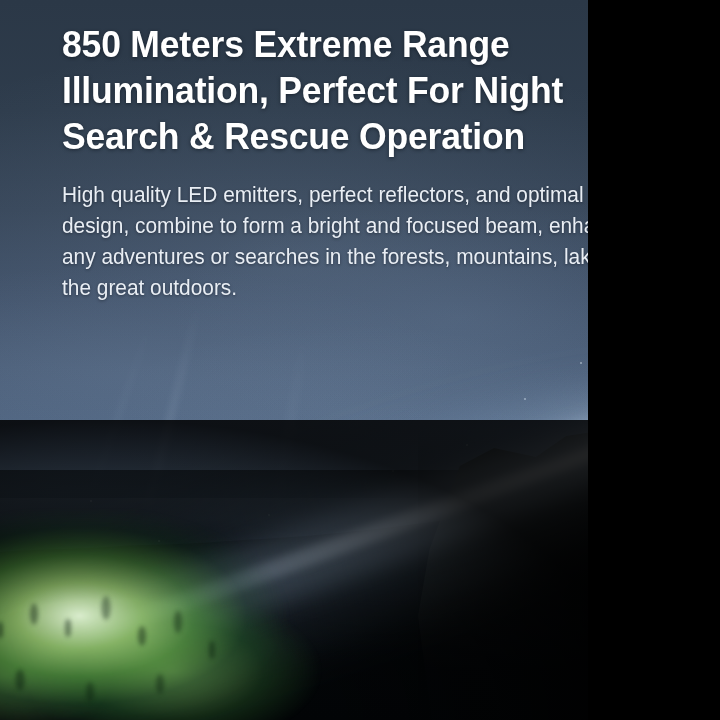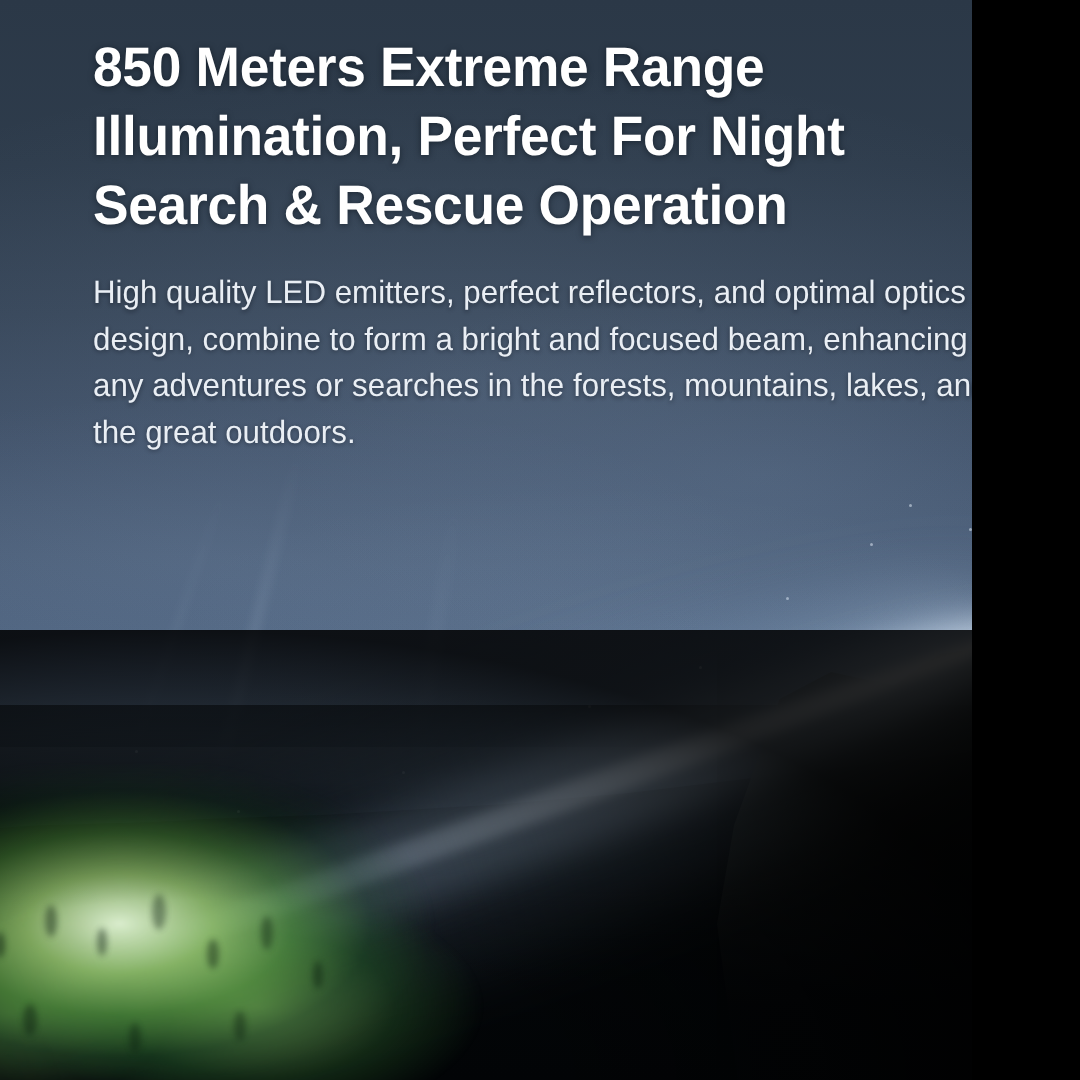--- a/index.html
+++ b/index.html
@@ -2,21 +2,21 @@
 <html><head>
 <meta charset="utf-8">
 <style>
   html, body {
     margin: 0;
     padding: 0;
     background: #000;
   }
   #scene {
     position: relative;
-    width: 648px;
+    width: 588px;
     height: 720px;
     overflow: hidden;
     font-family: "Liberation Sans", sans-serif;
     background: #0a0d10;
   }
 
   
   .layer { position: absolute; inset: 0; }
 
   

